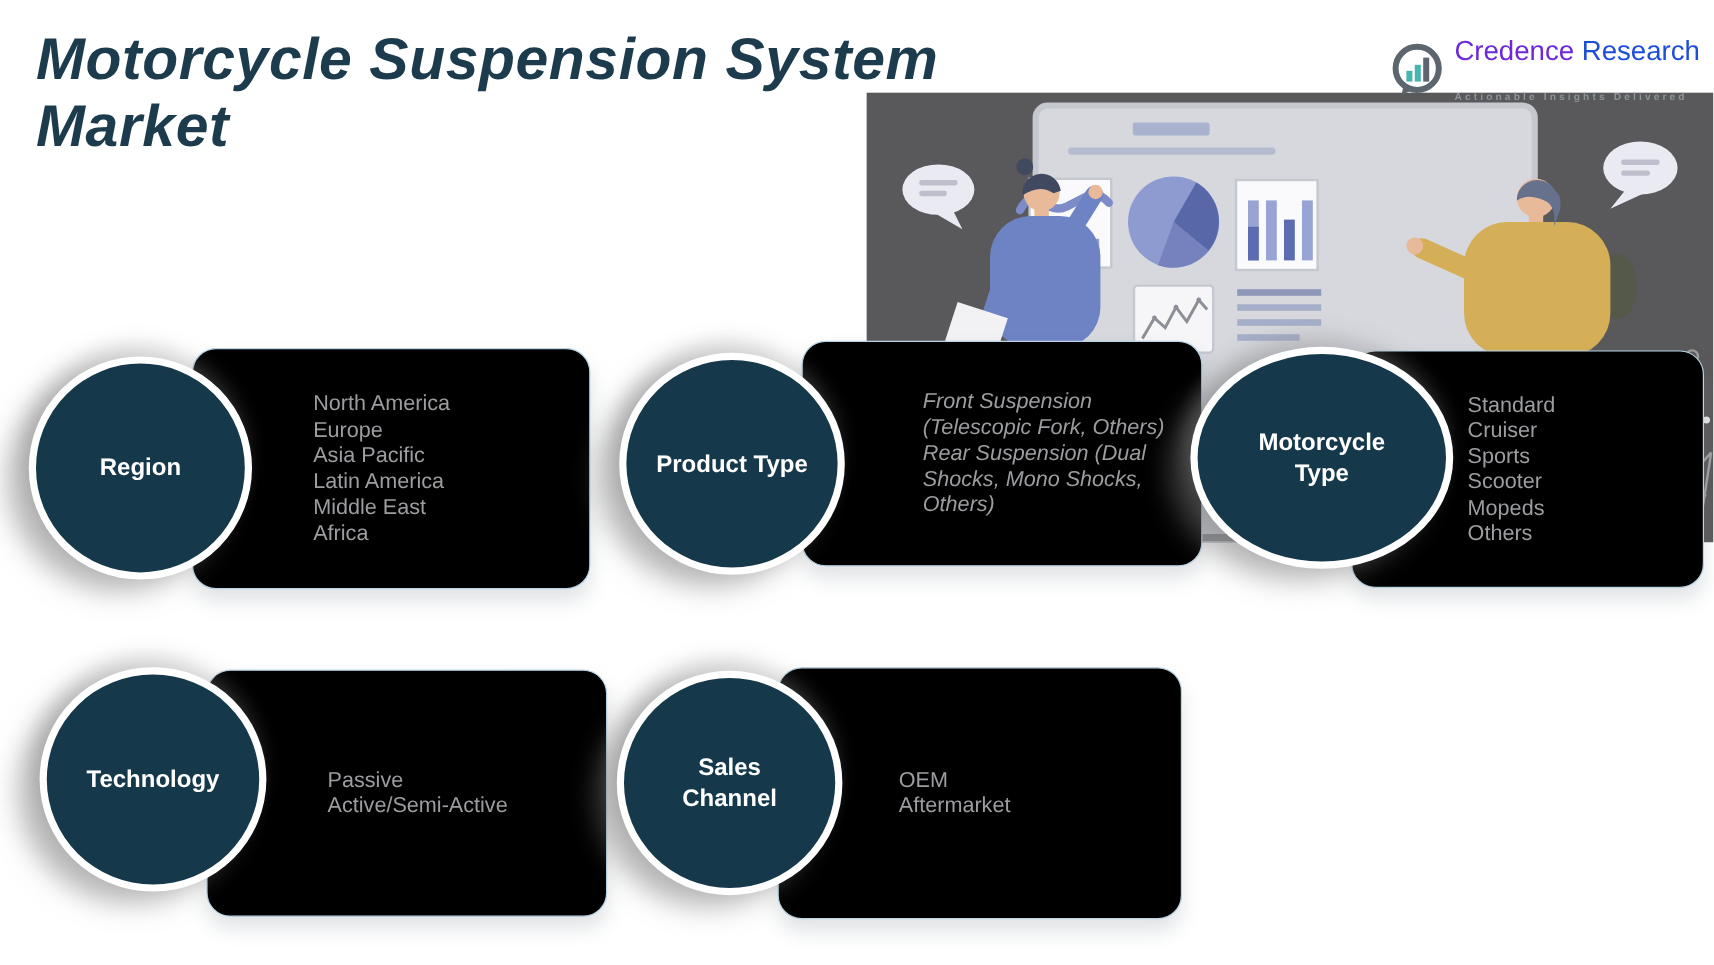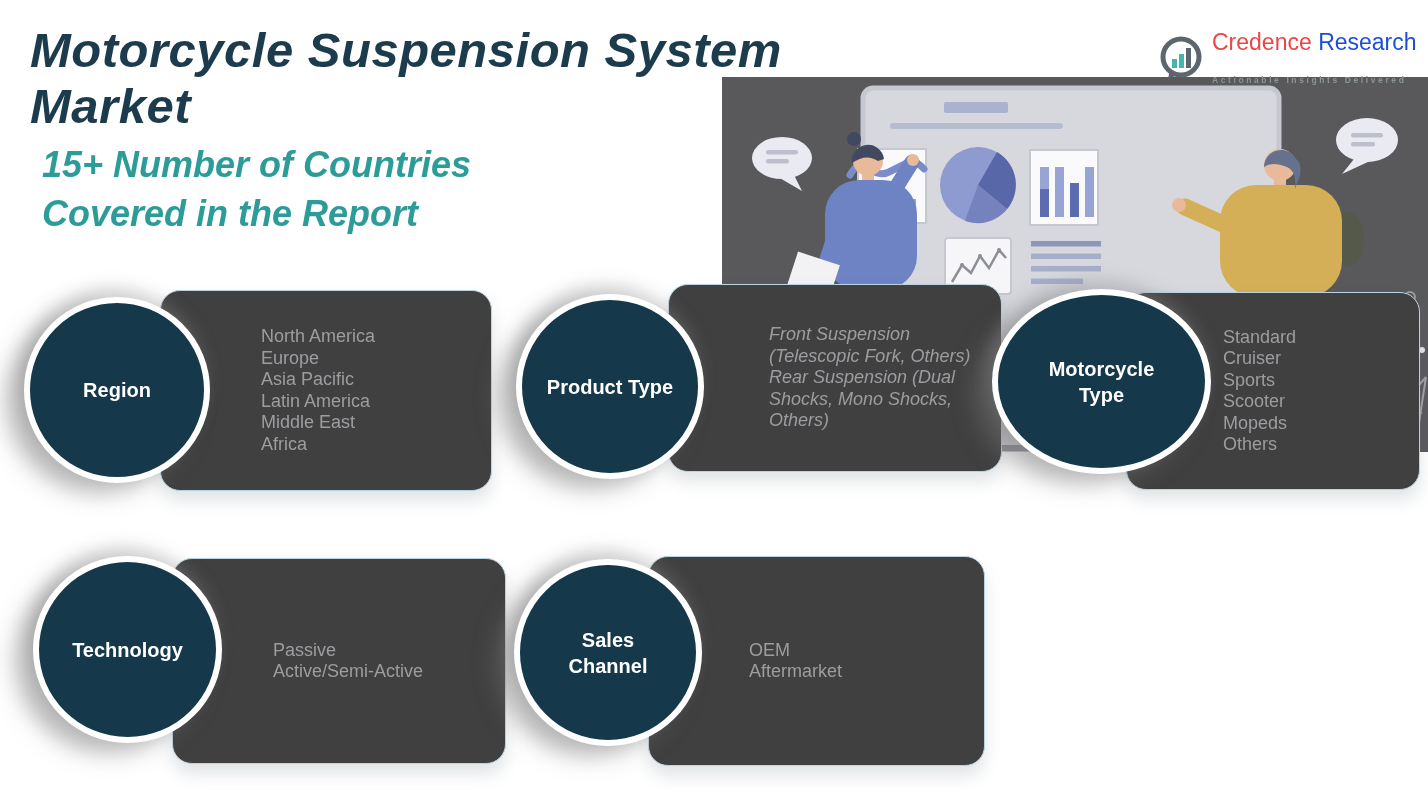--- a/index.html
+++ b/index.html
@@ -9,35 +9,35 @@
   }
   
   .title{
     position:absolute;left:30px;top:22px;margin:0;width:900px;
     font-size:49px;line-height:56px;font-weight:bold;font-style:italic;
     letter-spacing:.5px;color:#1c3b4c;z-index:5;
   }
   .logo{position:absolute;left:1158px;top:30px;display:flex;align-items:center;gap:8px;z-index:6;}
   .logo-icon{width:46px;height:46px;flex:0 0 auto;}
   .logo-name{font-size:23px;line-height:25px;white-space:nowrap;}
-  .logo-name .lt{color:#ef4444;}
+  .logo-name .lt{color:#6d28d9;}
   .logo-name .lg{color:#1d4ed8;}
   .logo-tag{font-size:8.5px;letter-spacing:2.6px;color:#8b9598;margin-top:20px;white-space:nowrap;font-weight:bold;}
   .subtitle{
     position:absolute;left:42px;top:140px;margin:0;
     font-size:36px;line-height:49px;font-weight:bold;font-style:italic;
     color:#2d9c98;white-space:pre-line;z-index:5;
   }
   
   .illustration{position:absolute;left:722px;top:77px;width:706px;height:375px;z-index:1;}
   .illustration svg{display:block;}
   
   .seg .card{
     position:absolute;box-sizing:border-box;z-index:2;
-    background:#404040;border:1.5px solid #b9d3e3;border-radius:20px;
+    background:#000000;border:1.5px solid #b9d3e3;border-radius:20px;
     box-shadow:0 10px 16px rgba(120,130,140,.22);
     display:flex;align-items:center;padding:10px 12px 10px 100px;
   }
   .seg .items{
     font-size:18px;line-height:21.5px;color:#9b9da0;white-space:pre-line;
   }
   .seg .circle{
     position:absolute;box-sizing:border-box;z-index:3;
     background:#15394b;border:6px solid #ffffff;border-radius:50%;
     box-shadow:-18px 10px 22px rgba(115,115,115,.5),-4px -10px 16px rgba(145,145,145,.35);
@@ -74,22 +74,20 @@
     </svg>
     <div class="logo-text">
       <div class="logo-name">
         <span class="lt">Credence</span>
         <span class="lg">Research</span>
       </div>
       <div class="logo-tag">Actionable Insights Delivered</div>
     </div>
   </div>
 
-  <h2 class="subtitle">15+ Number of Countries
-Covered in the Report</h2>
 
   <div class="illustration">
     <svg width="706" height="375" viewBox="0 0 706 375">
       <rect x="0" y="0" width="706" height="375" fill="#59585b"></rect>
 
       <g>
         <ellipse cx="60" cy="81" rx="30" ry="21" fill="#eaeaf2"></ellipse>
         <path d="M72 98 L80 114 L56 100 Z" fill="#eaeaf2"></path>
         <rect x="44" y="73" width="32" height="4.5" rx="2" fill="#bdc0cc"></rect>
         <rect x="44" y="82" width="23" height="4.5" rx="2" fill="#bdc0cc"></rect>

